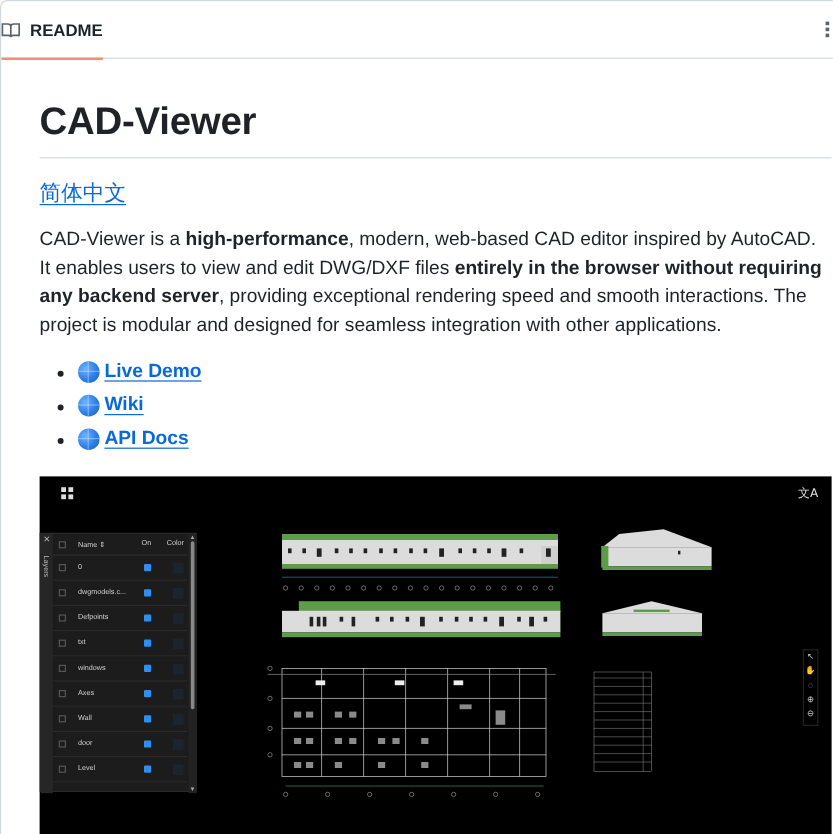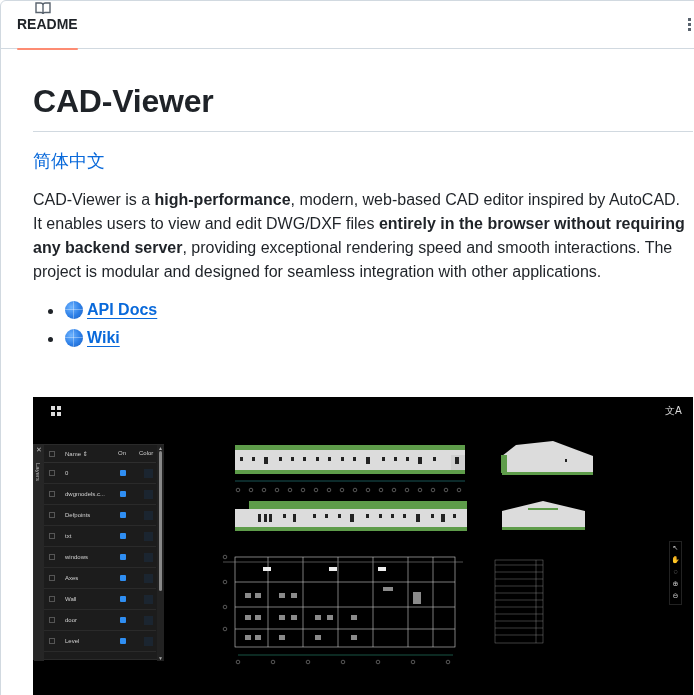--- a/index.html
+++ b/index.html
@@ -28,21 +28,21 @@
   .kebab i { display: block; width: 3px; height: 3px; background: #59636e; margin-bottom: 2px; }
 
   .content { position: absolute; left: 33px; top: 49px; width: 660px; }
   h1 {
     position: absolute; left: 0; top: 34px; font-size: 32px; font-weight: bold; color: #1f2328;
     letter-spacing: -0.2px;
   }
   .h1rule { position: absolute; left: 0; top: 82px; width: 660px; height: 1px; background: #d1d9e0; }
   .langlink {
     position: absolute; left: 0; top: 100px; font-size: 18px; color: #0969da;
-    text-underline-offset: 3px; font-family: "DejaVu Sans", sans-serif;
+    text-decoration: underline; text-underline-offset: 3px; font-family: "DejaVu Sans", sans-serif;
   }
   .para {
     position: absolute; left: 0; top: 139px; width: 660px; font-size: 16px; line-height: 24px;
     color: #1f2328;
   }
   .para b { font-weight: bold; }
   .links { position: absolute; left: 0; top: 250px; list-style: none; }
   .links li { position: relative; height: 28px; padding-left: 32px; font-size: 16px; }
   .links li::before {
     content: ""; position: absolute; left: 15px; top: 10px; width: 5px; height: 5px;
@@ -91,21 +91,21 @@
   .tools span { display: block; height: 12px; font-size: 7px; color: #ccc; text-align: center; line-height: 12px; }
 
   svg.drawing { position: absolute; left: 0; top: 0; }
 </style>
 </head>
 <body>
 
 <div class="frame"></div>
 
 <div class="tabbar">
-  <div class="tab active" style="left:17px;flex-direction:column;">
+  <div class="tab active" style="left:1px;">
     <svg class="ico" viewBox="0 0 16 16">
       <path d="M1 3h4.5c1.2 0 2.5.8 2.5 2v9c0-1-1-1.5-2-1.5H1z M15 3h-4.5C9.3 3 8 3.8 8 5v9c0-1 1-1.5 2-1.5H15z" fill="none" stroke="#59636e" stroke-width="1.4"></path>
     </svg>
     <span>README</span>
   </div>
   <div class="kebab">
       <i></i>
       <i></i>
       <i></i>
     </div>
@@ -115,27 +115,33 @@
   <h1>CAD-Viewer</h1>
   <div class="h1rule"></div>
   <a class="langlink">简体中文</a>
   <p class="para">
     <span>CAD-Viewer is a </span><b>high-performance</b><span>, modern, web-based CAD editor inspired by AutoCAD. It enables users to view and edit DWG/DXF files </span><b>entirely in the browser without requiring any backend server</b><span>, providing exceptional rendering speed and smooth interactions. The project is modular and designed for seamless integration with other applications.</span>
   </p>
   <ul class="links">
     <li>
       <a>
           <span class="globe"></span>
-          <span>API Docs</span>
+          <span>Live Demo</span>
         </a>
     </li>
     <li>
       <a>
           <span class="globe"></span>
           <span>Wiki</span>
+        </a>
+    </li>
+    <li>
+      <a>
+          <span class="globe"></span>
+          <span>API Docs</span>
         </a>
     </li>
   </ul>
 </div>
 
 <div class="cad">
   <svg class="drawing" width="660" height="298" viewBox="0 0 660 298">
 
     <g>
       <rect x="202" y="48" width="230" height="5" fill="#5e9c4a"></rect>

